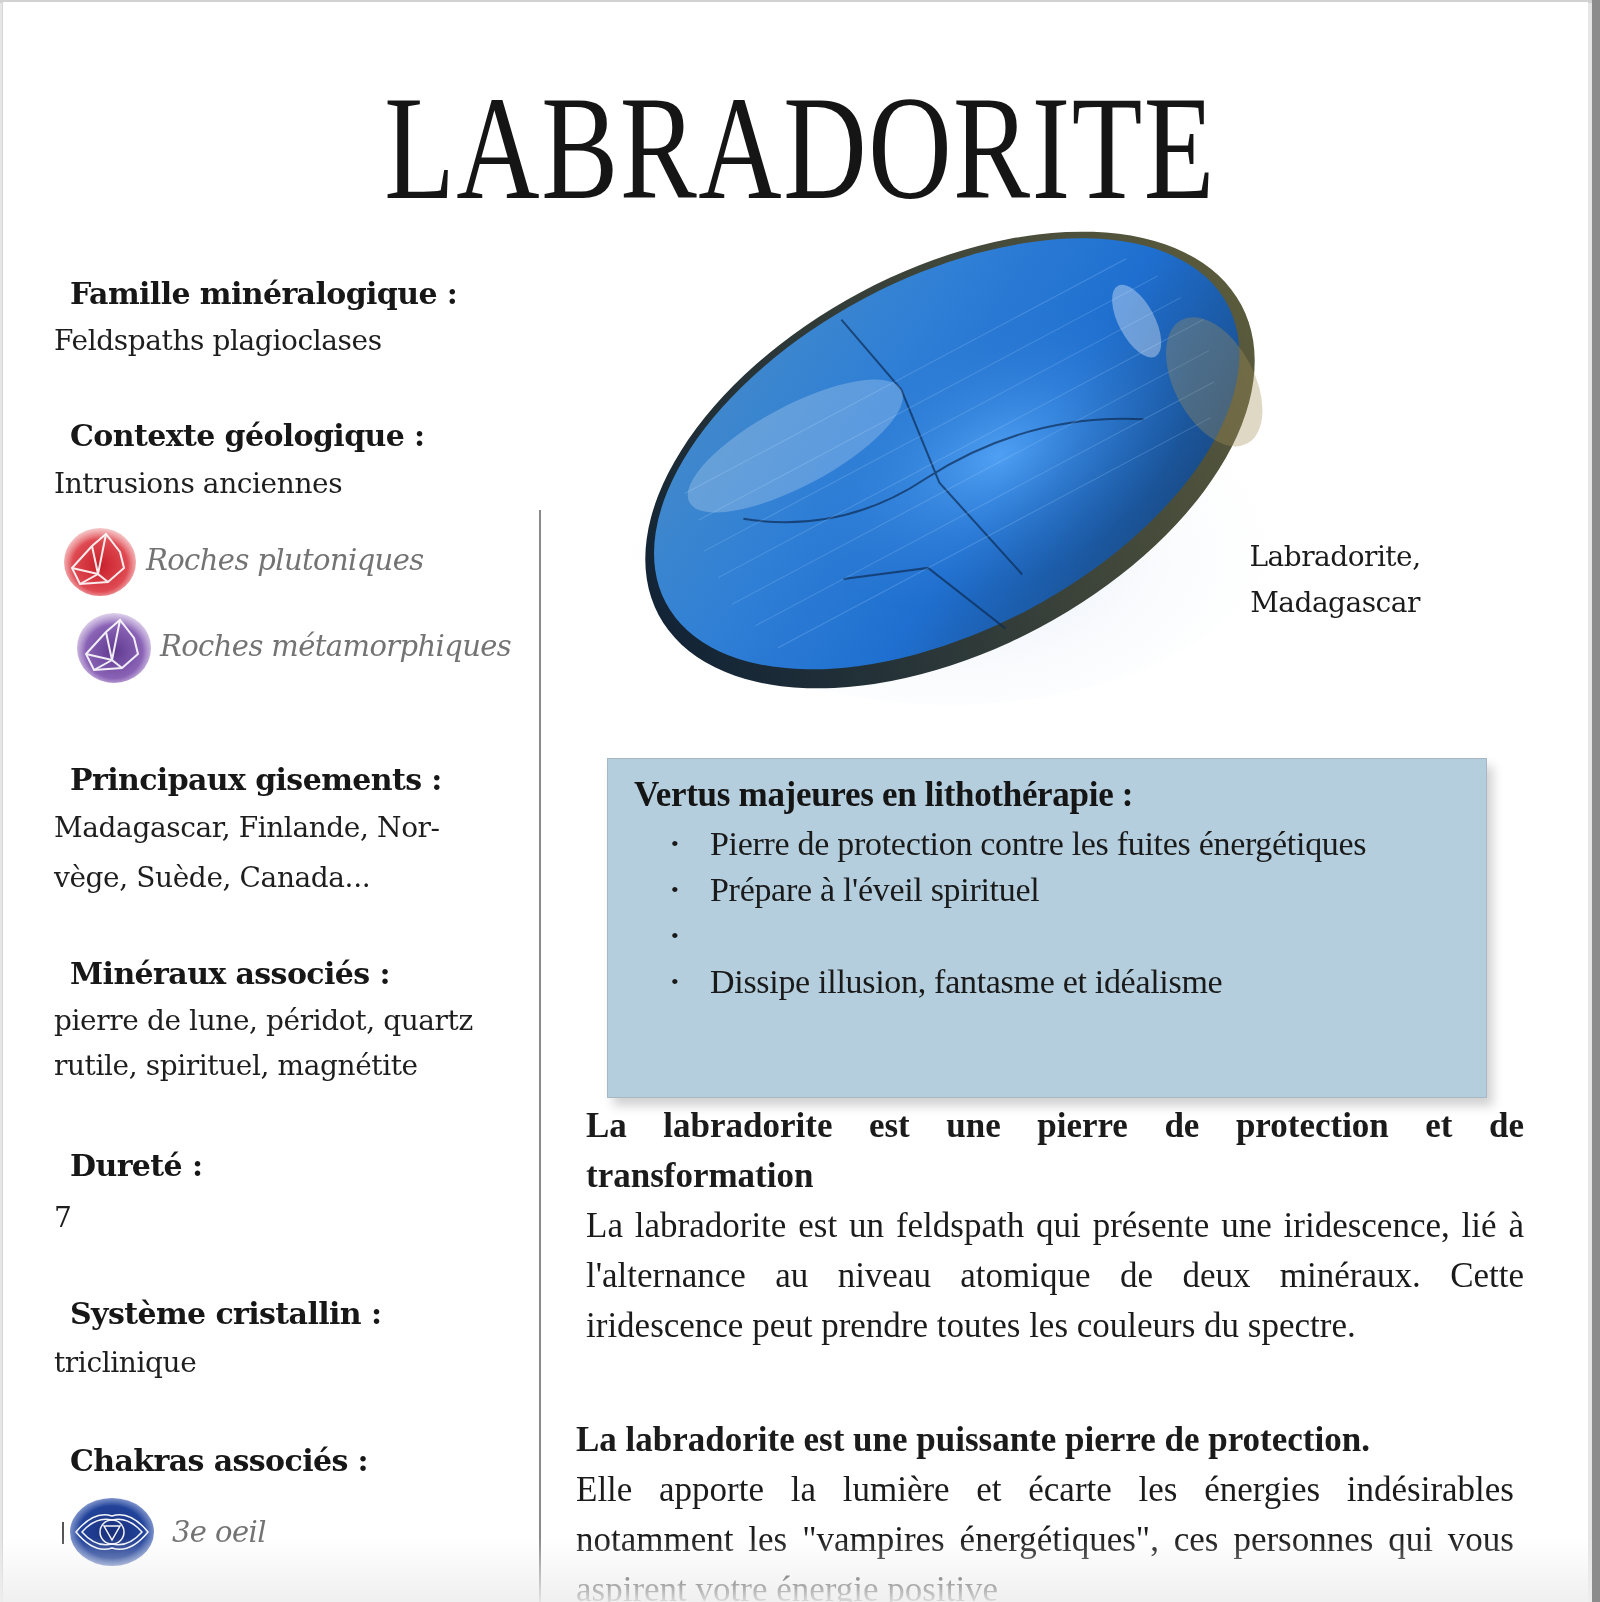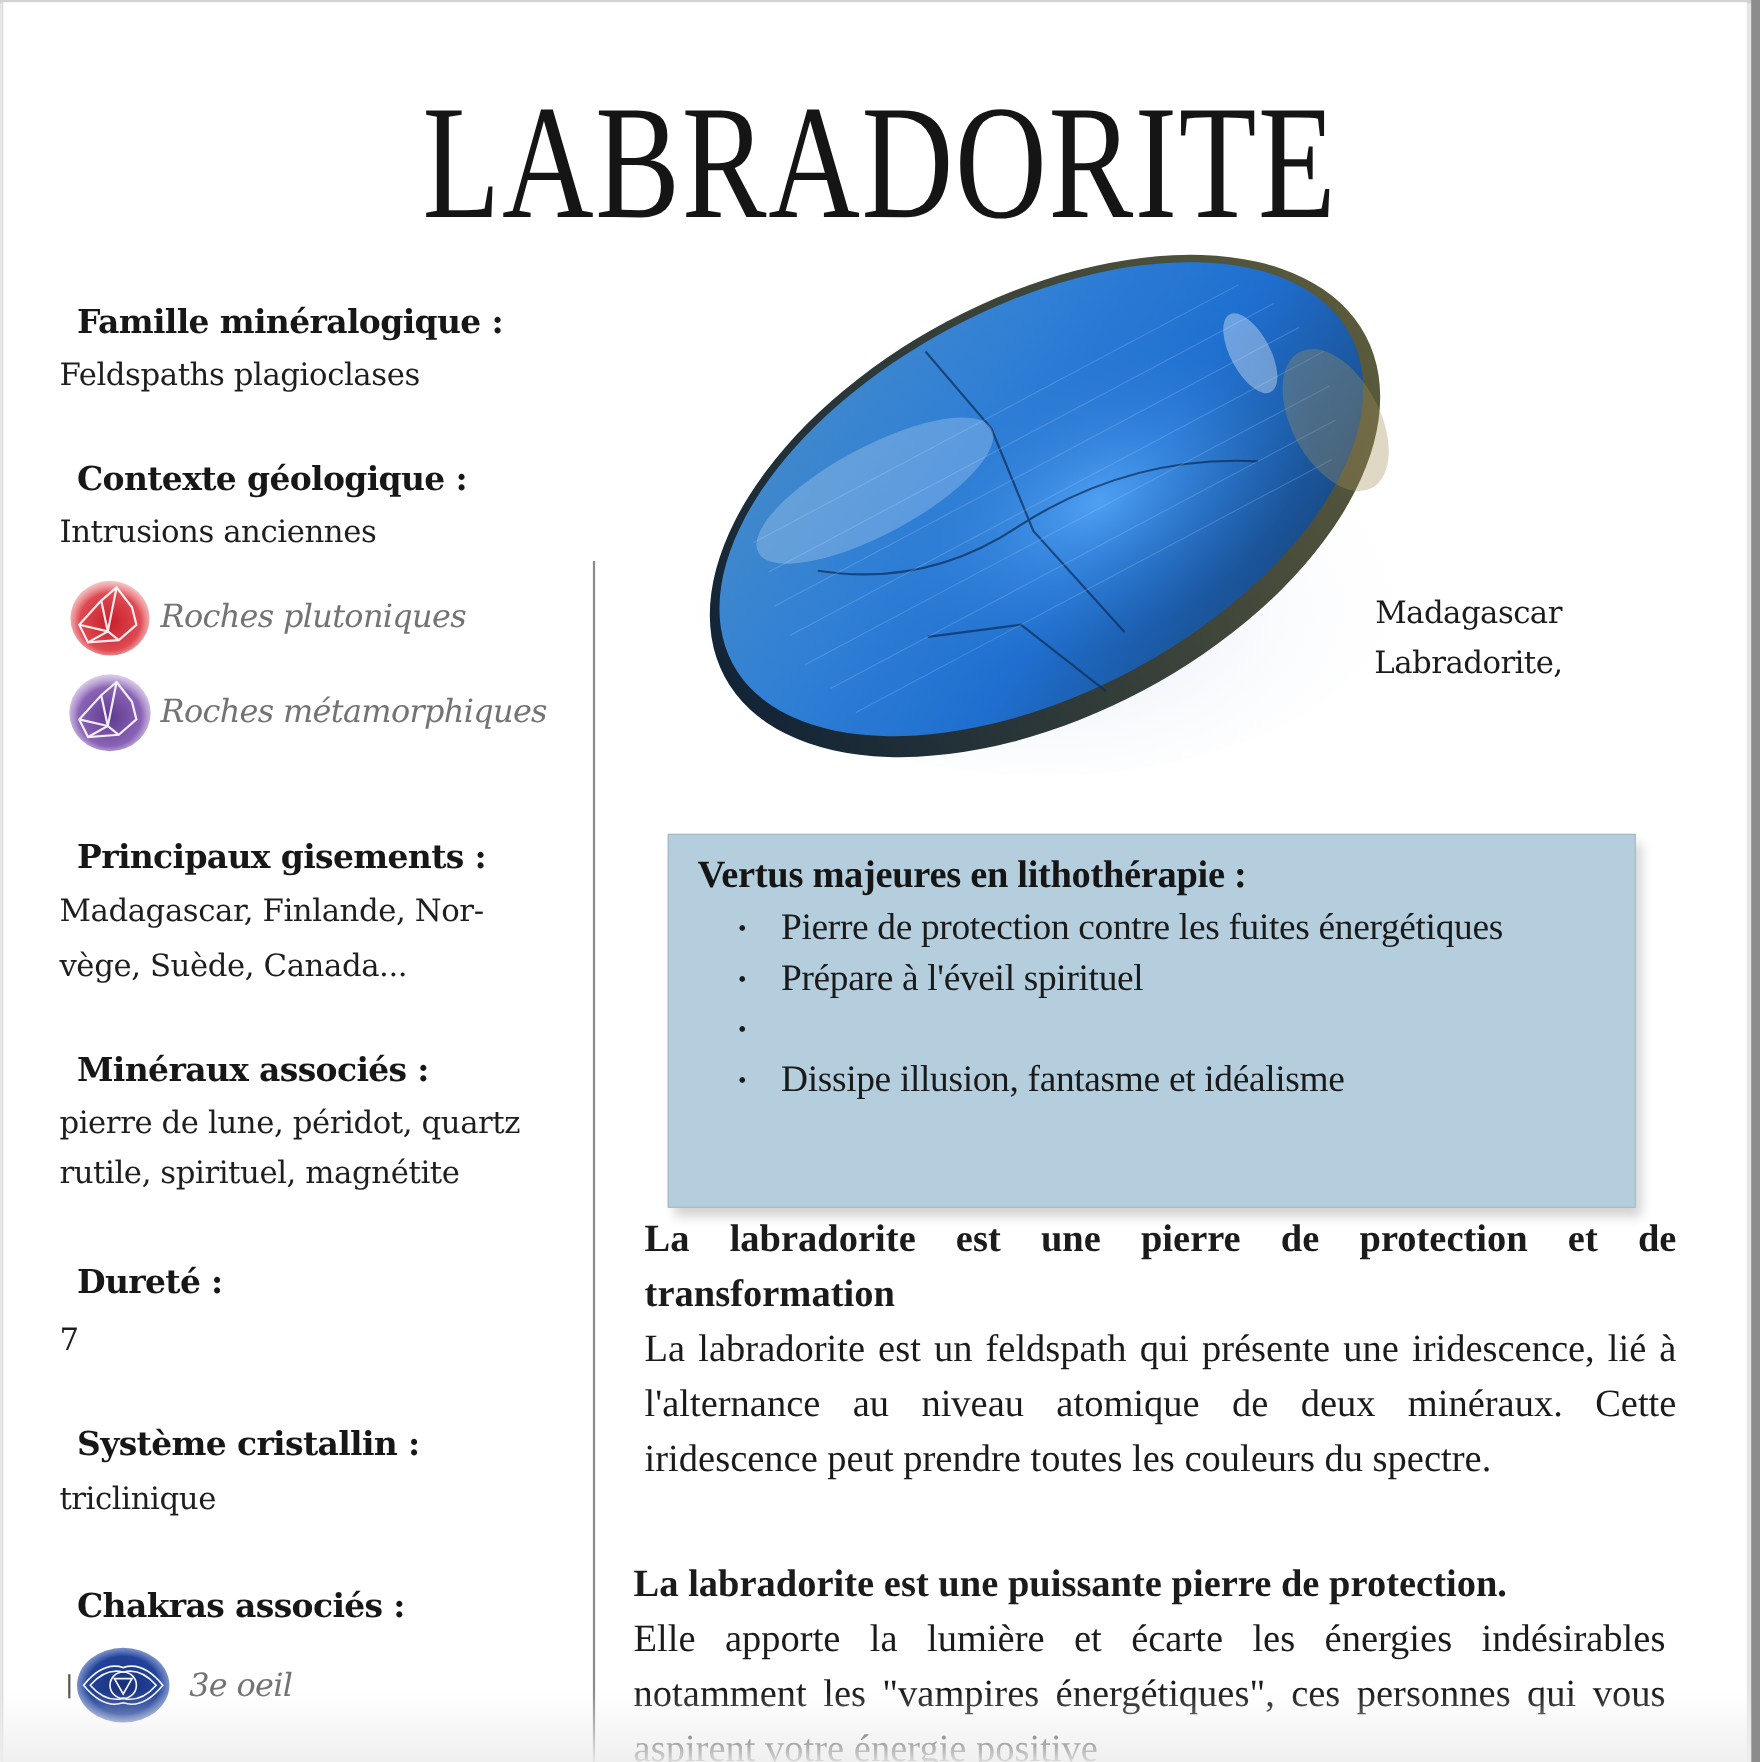--- a/index.html
+++ b/index.html
@@ -122,21 +122,21 @@
       <g fill="none" stroke="#ffffff" stroke-width="2" opacity="0.9">
         <path d="M14 46 L34 24 L48 12 L62 30 L66 46 L50 60 L22 62 Z"></path>
         <path d="M34 24 L40 52 L22 62"></path>
         <path d="M48 12 L40 52 L50 60"></path>
         <path d="M14 46 L40 52"></path>
       </g>
     </svg>
     <span class="txt">Roches plutoniques</span>
   </div>
 
-  <div class="rock-row" style="top:608px; left:4px">
+  <div class="rock-row" style="top:608px; left:18px">
     <svg class="icon" viewBox="0 0 82 76">
       <defs>
         <radialGradient id="pg" cx="50%" cy="55%" r="55%">
           <stop offset="0%" stop-color="#5f3a8f"></stop>
           <stop offset="70%" stop-color="#8a63b6"></stop>
           <stop offset="100%" stop-color="#c5afdc" stop-opacity="0.6"></stop>
         </radialGradient>
       </defs>
       <ellipse cx="42" cy="40" rx="37" ry="35" fill="url(#pg)"></ellipse>
       <g fill="none" stroke="#ffffff" stroke-width="2" opacity="0.9">
@@ -229,22 +229,22 @@
         <path d="M80 300 L600 300"></path>
       <path d="M90 330 L580 330"></path>
     </g>
     <ellipse cx="200" cy="160" rx="120" ry="40" fill="#ffffff" opacity="0.22"></ellipse>
     <ellipse cx="560" cy="210" rx="18" ry="40" fill="#ffffff" opacity="0.35"></ellipse>
     <ellipse cx="600" cy="300" rx="40" ry="70" fill="#a38f5a" opacity="0.35"></ellipse>
   </g>
 </svg>
 
 <div class="caption">
+  <div>Labradorite,</div>
   <div>Madagascar</div>
-  <div>Labradorite,</div>
 </div>
 
 <div class="virtues">
   <div class="vtitle">Vertus majeures en lithothérapie :</div>
   <ul>
     <li><span class="bullet">•</span><span>Pierre de protection contre les fuites énergétiques</span></li>
     <li><span class="bullet">•</span><span>Prépare à l'éveil spirituel</span></li>
     <li><span class="bullet">•</span></li>
     <li><span class="bullet">•</span><span>Dissipe illusion, fantasme et idéalisme</span></li>
   </ul>

